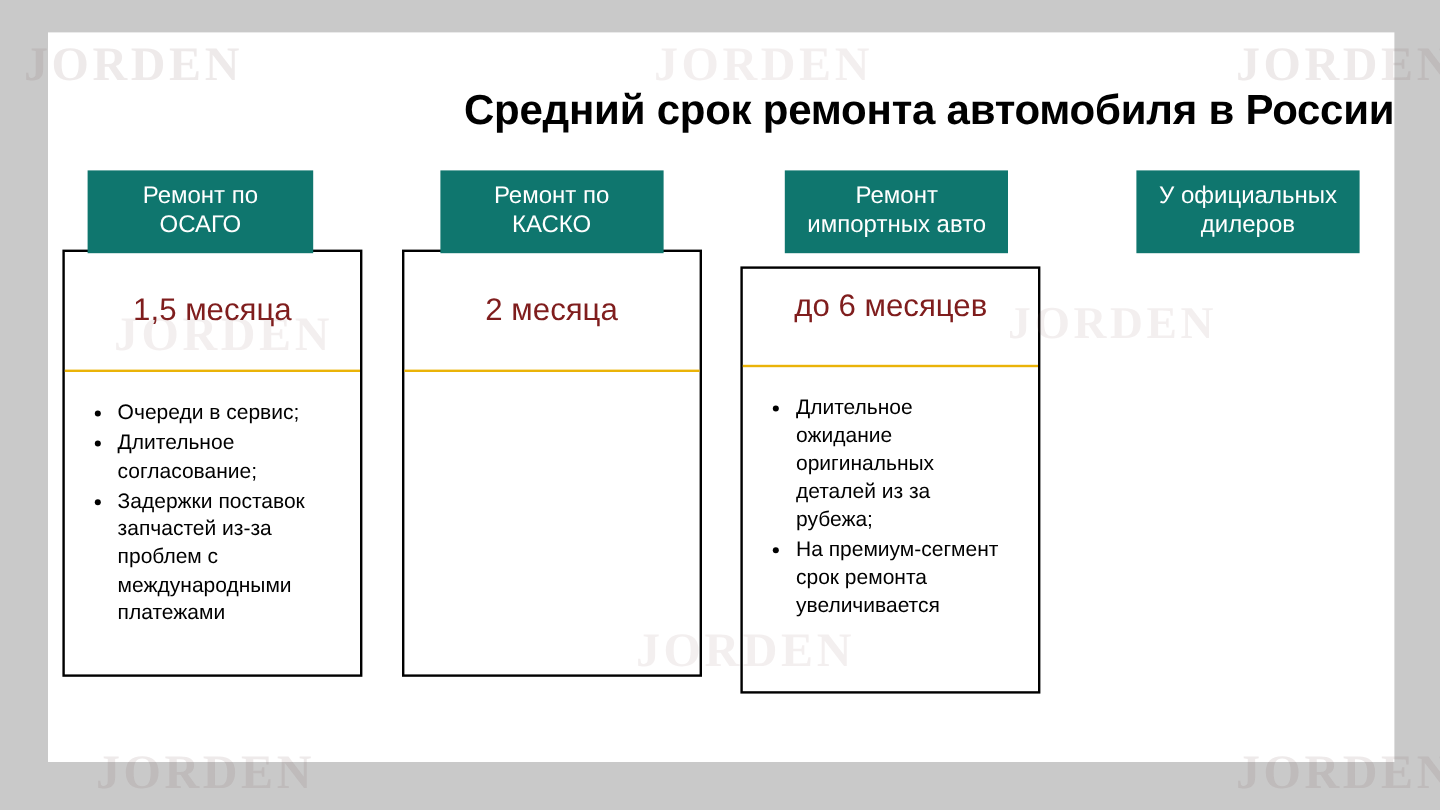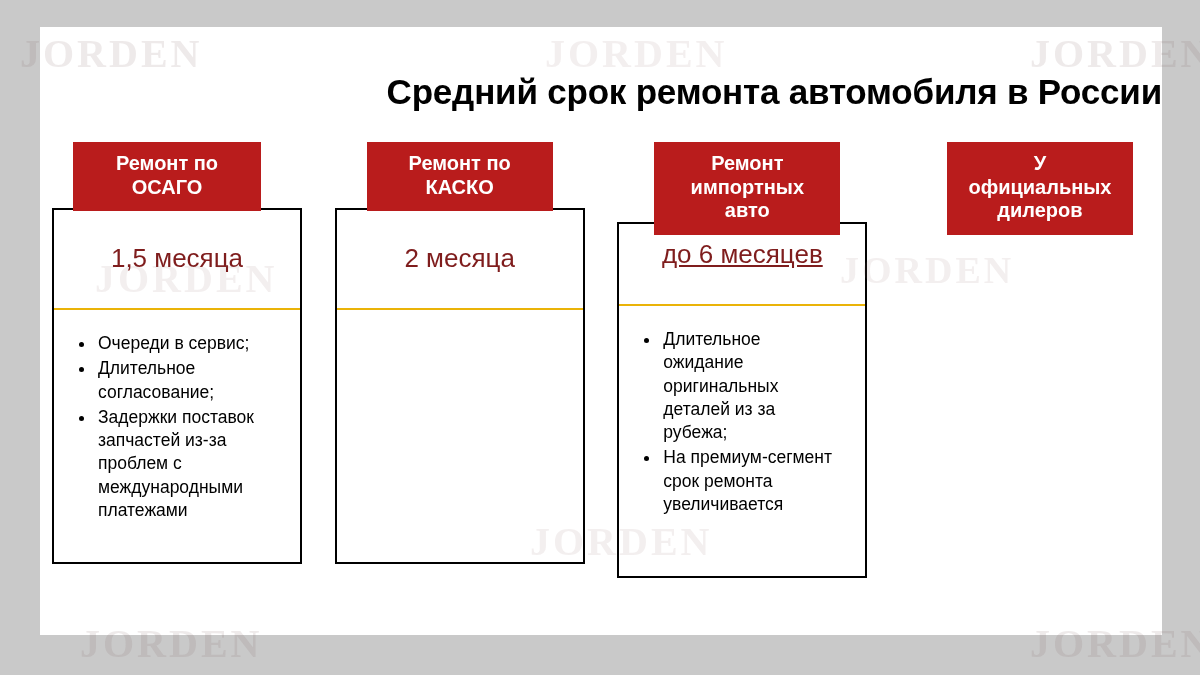--- a/index.html
+++ b/index.html
@@ -80,23 +80,23 @@
     box-sizing: border-box;
     position: relative;
     background: #fff;
   }
 
   .tag {
     position: absolute;
     top: 0;
     left: 50%;
     transform: translateX(-50%);
-    background: #b91c1c;
+    background: #0f766e;
     color: #fff;
-    font-weight: 700;
+    font-weight: 400;
     font-size: 20px;
     line-height: 1.18;
     text-align: center;
     padding: 10px 14px 12px;
     width: 190px;
     box-sizing: border-box;
     z-index: 4;
   }
 
   .duration {
@@ -125,21 +125,21 @@
   }
 
   
   .col-1 .tag { width: 188px; left: 46%; }
   .col-2 .tag { width: 186px; left: 50%; }
   .col-3 .tag { width: 186px; left: 52%; }
   .col-4 .tag { width: 186px; left: 56%; }
 
   .col-1 .card, .col-2 .card { margin-top: 66px; }
   .col-3 .card, .col-4 .card { margin-top: 80px; }
-  .col-3 .duration, .col-4 .duration { padding-top: 16px; text-decoration: underline; }
+  .col-3 .duration, .col-4 .duration { padding-top: 16px; }
   .col-1 .duration, .col-2 .duration { padding-top: 34px; }
 </style>
 </head>
 <body>
 
 <div class="slide">
 
   <div class="slide-title">Средний срок ремонта автомобиля в России</div>
 
   <div class="columns">

